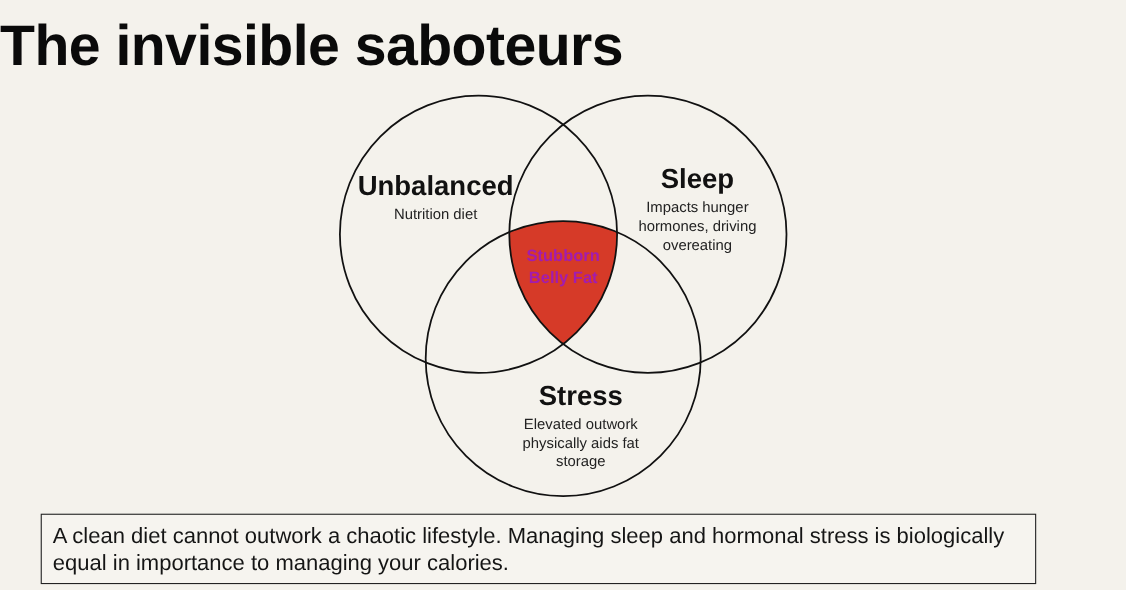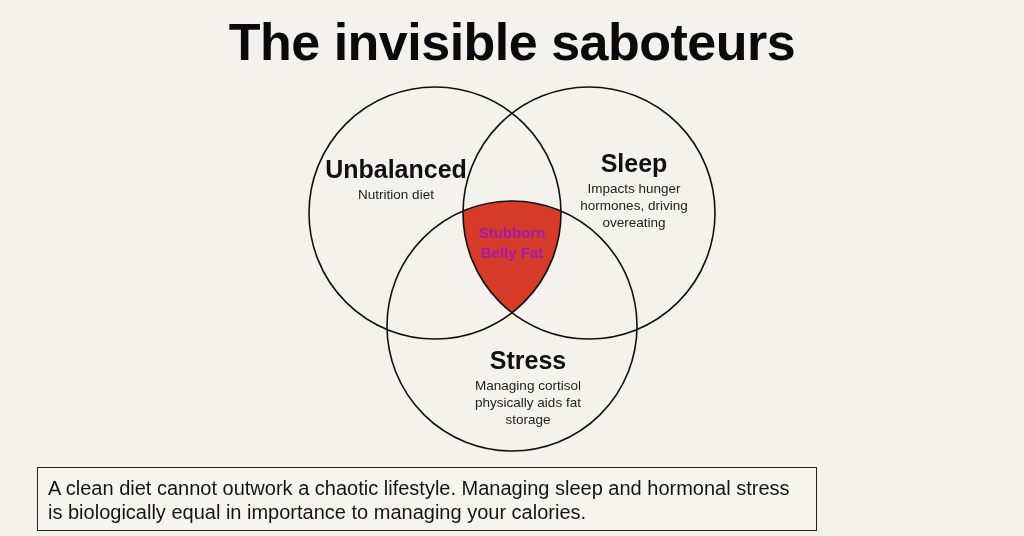--- a/index.html
+++ b/index.html
@@ -15,21 +15,20 @@
     .stage {
       position: relative;
       width: 1024px;
       height: 536px;
     }
     .title {
       position: absolute;
       left: 0;
       top: 12px;
       width: 1024px;
-      text-align: center;
       font-size: 52px;
       font-weight: bold;
       letter-spacing: -0.5px;
       color: #0a0a0a;
       line-height: 60px;
     }
     svg.venn {
       position: absolute;
       left: 0;
       top: 0;
@@ -60,21 +59,21 @@
       color: #a21caf;
       font-weight: bold;
       font-size: 15px;
       line-height: 20px;
       width: 100px;
     }
     .caption {
       position: absolute;
       left: 37px;
       top: 467px;
-      width: 780px;
+      width: 905px;
       height: 64px;
       box-sizing: border-box;
       border: 1.5px solid #222;
       padding: 8px 10px;
       font-size: 20px;
       line-height: 24px;
       color: #151515;
       background: #f6f4ef;
     }
   </style>
@@ -115,21 +114,21 @@
     <div class="desc">
       <div>Impacts hunger</div>
       <div>hormones, driving</div>
       <div>overeating</div>
     </div>
   </div>
 
   <div class="label" style="left:528px; top:346px;">
     <div class="heading">Stress</div>
     <div class="desc">
-      <div>Managing cortisol</div>
+      <div>Elevated outwork</div>
       <div>physically aids fat</div>
       <div>storage</div>
     </div>
   </div>
 
   <div class="center-label">
     <div>Stubborn</div>
     <div>Belly Fat</div>
   </div>
 

